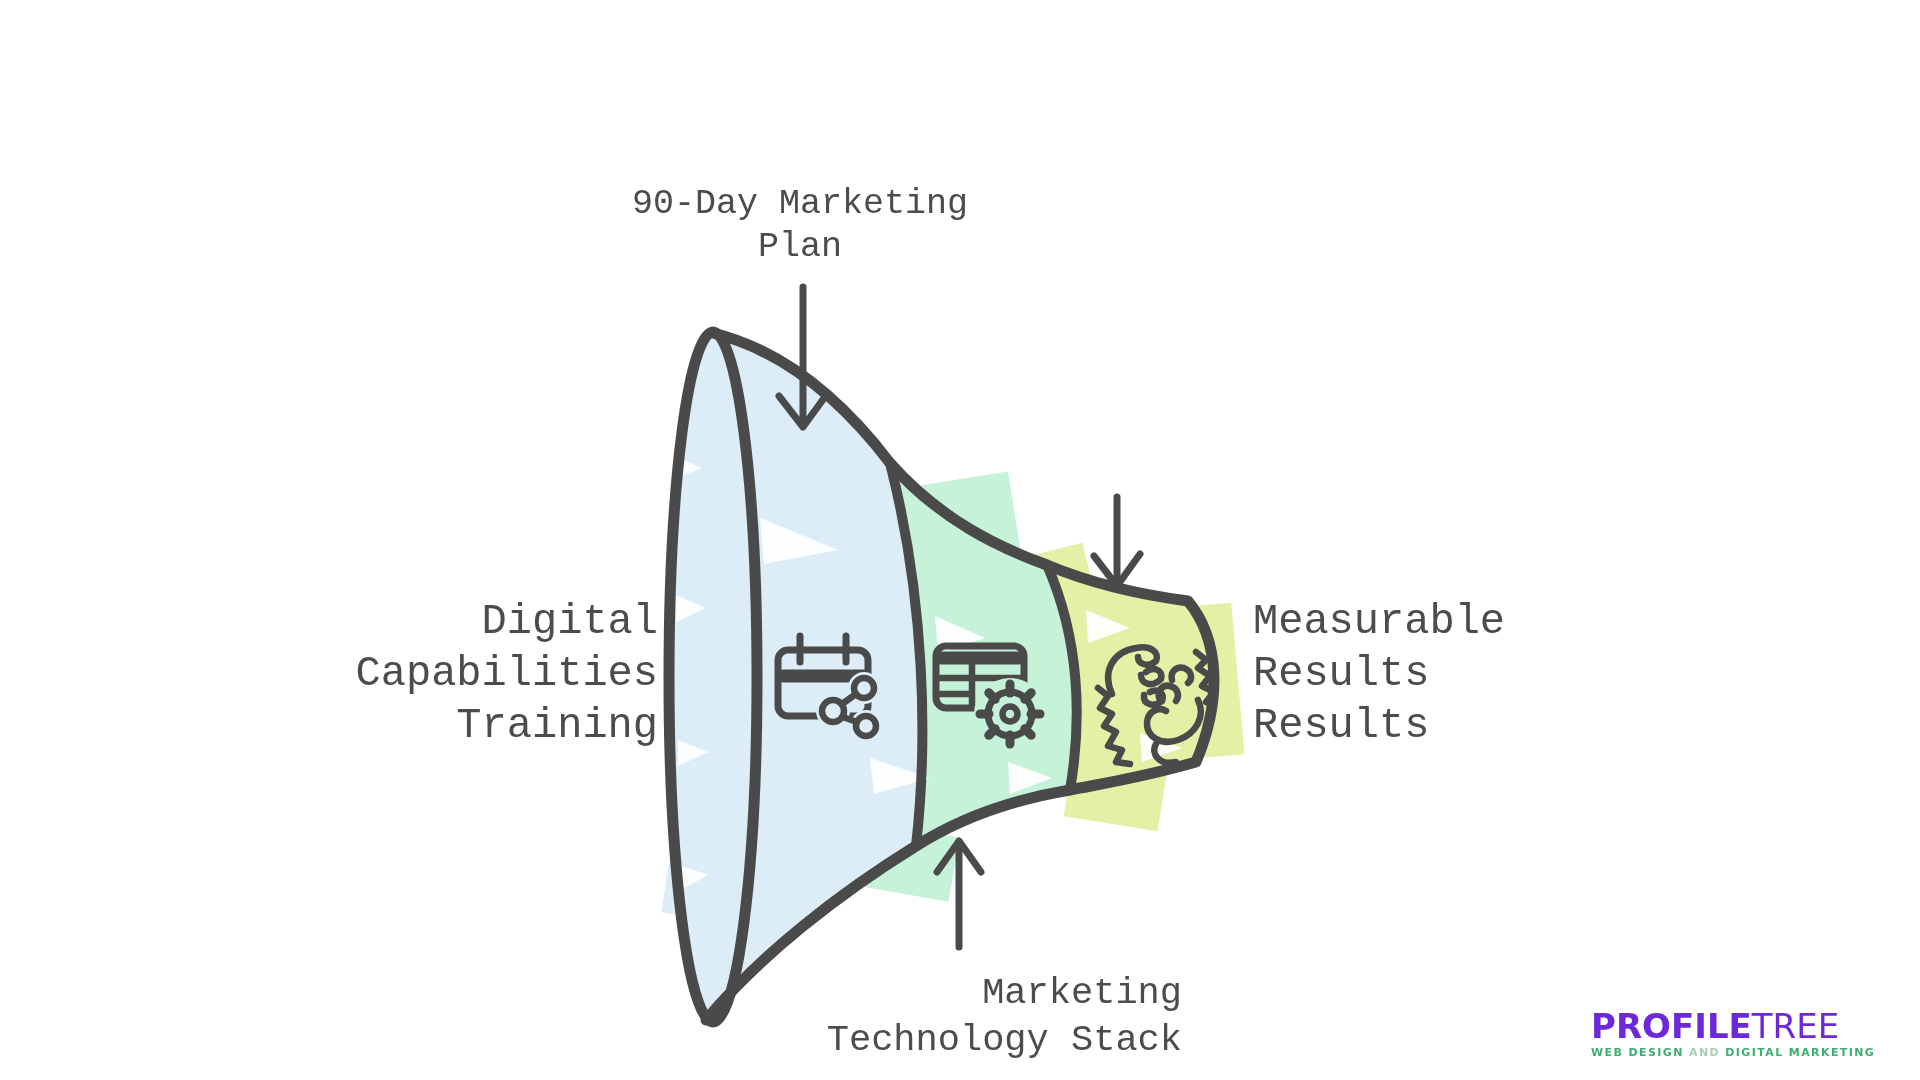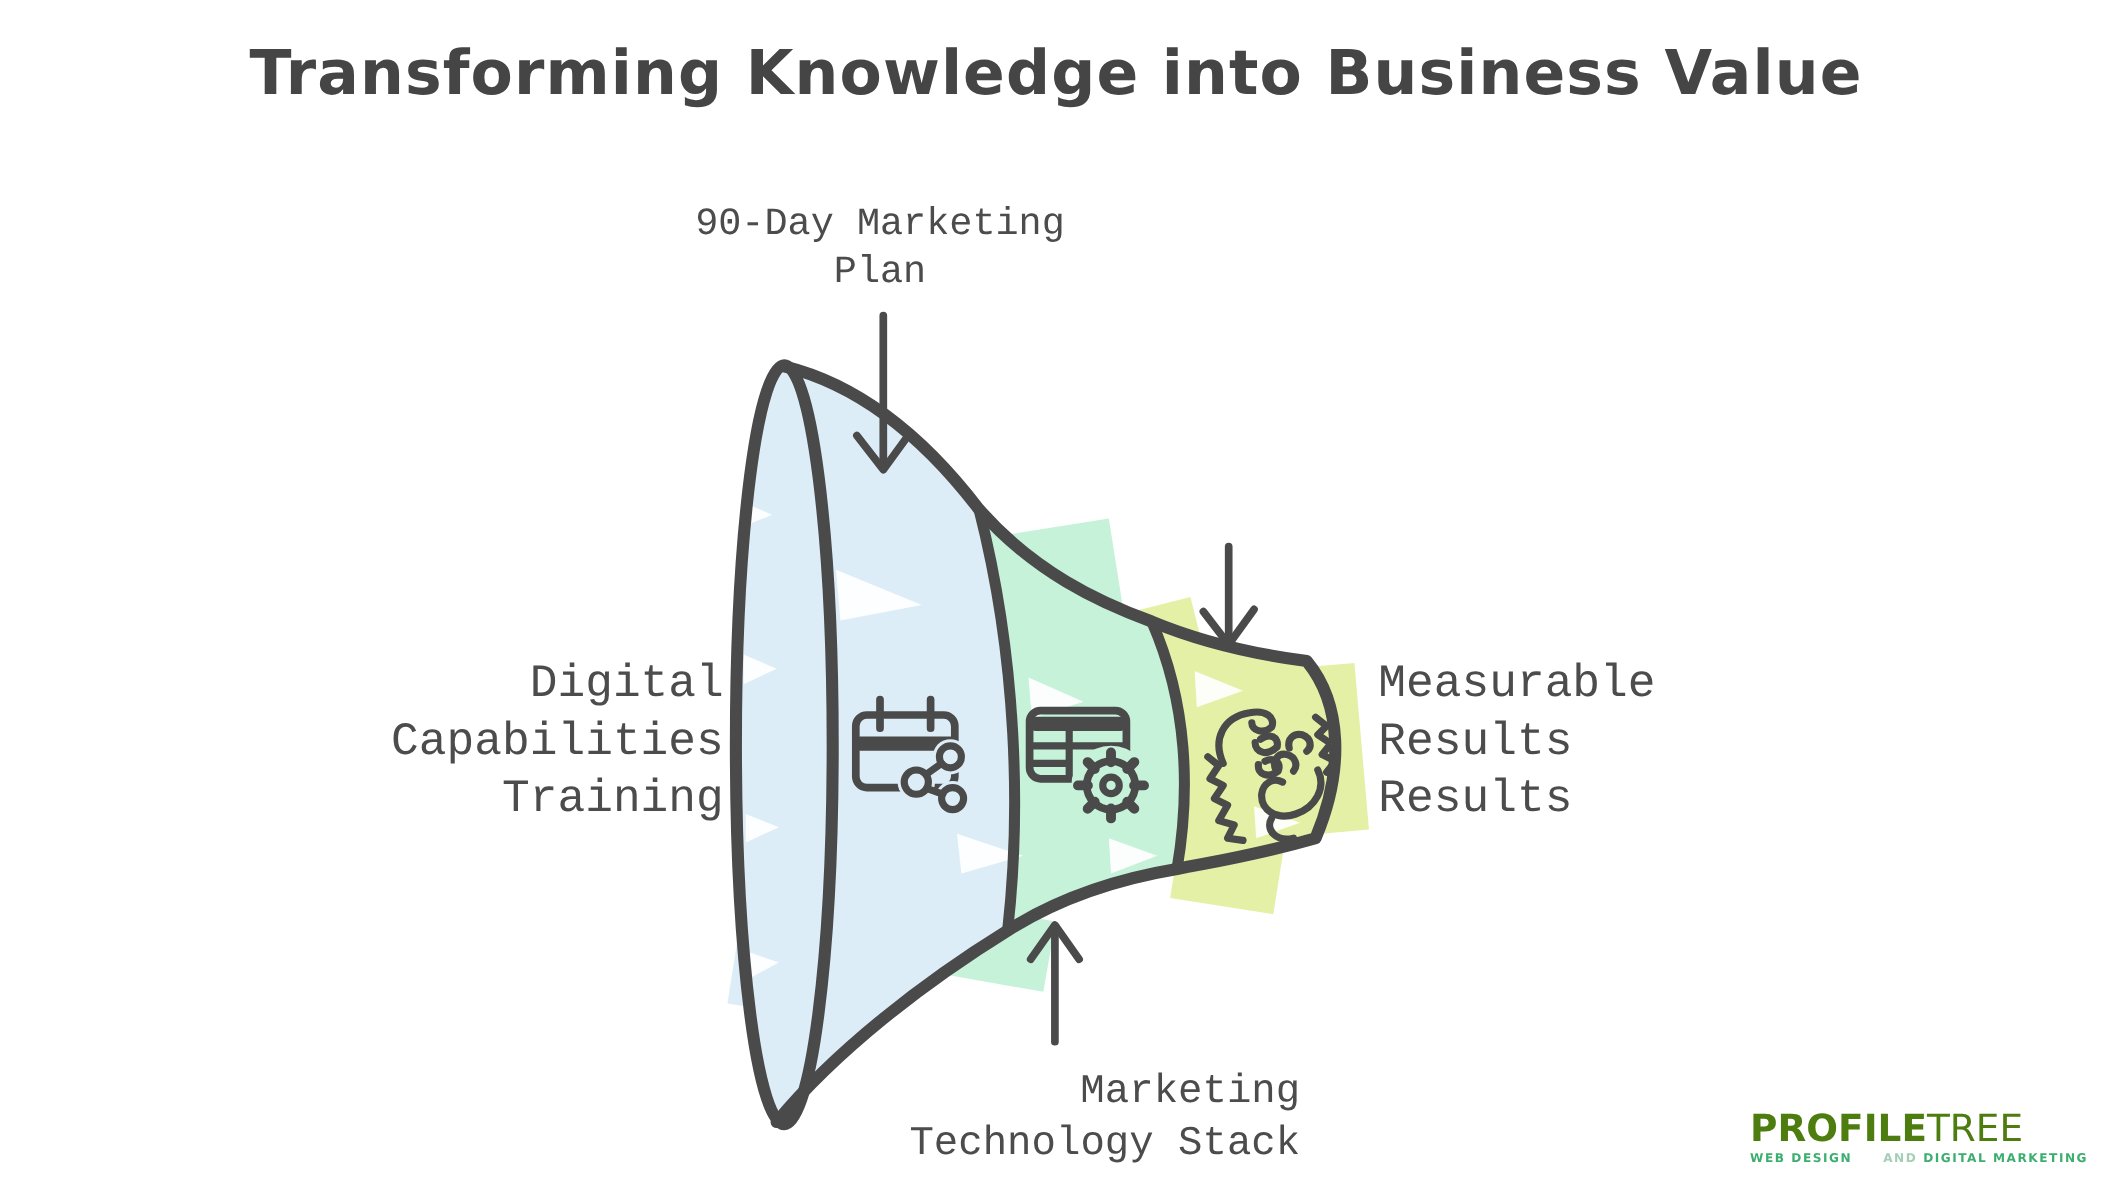--- a/index.html
+++ b/index.html
@@ -16,31 +16,30 @@
   .lbl-martech{left:742px;top:970px;width:440px;text-align:right;font-size:37px;line-height:1.28;}
   svg{position:absolute;left:0;top:0;}
   .ink{stroke:#4a4a4a;fill:none;stroke-linecap:round;stroke-linejoin:round;}
   .w11{stroke-width:11px;} .w10{stroke-width:10px;} .w7{stroke-width:7px;}
   .w6{stroke-width:6.5px;} .w13{stroke-width:13px;} .w9{stroke-width:9px;}
   .white-streak{fill:#ffffff;opacity:.92;}
   .fill-blue{fill:#ddedf8;} .fill-green{fill:#c6f2da;}
   
   .logo{position:absolute;left:1583px;top:997px;width:260px;height:72px;display:flex;align-items:center;gap:8px;}
   .logo-text{display:flex;flex-direction:column;line-height:1;}
-  .brand{font-size:34px;color:#4d7c0f;letter-spacing:0px;white-space:nowrap;}
+  .brand{font-size:34px;color:#6d28d9;letter-spacing:0px;white-space:nowrap;}
   .brand .b{font-weight:bold;} .brand .t{font-weight:normal;}
   .tagline{font-size:11px;font-weight:bold;letter-spacing:1.4px;margin-top:4px;white-space:nowrap;color:#3cae6e;}
-  .tagline .and{color:#a4cfb6;margin-left:23px;}
+  .tagline .and{color:#a4cfb6;}
 </style>
 </head>
 <body>
 
 <div class="canvas">
 
-  <div class="title">Transforming Knowledge into Business Value</div>
 
   <svg width="1920" height="1080" viewBox="0 0 1920 1080">
 
     <g>
       <rect x="900" y="480" width="115" height="80" transform="rotate(-9 957 520)" fill="#c6f2da"></rect>
       <rect x="850" y="828" width="105" height="65" transform="rotate(10 902 860)" fill="#c6f2da"></rect>
       <rect x="1040" y="548" width="50" height="58" transform="rotate(-14 1065 577)" fill="#e4f0a6"></rect>
       <rect x="1068" y="762" width="95" height="62" transform="rotate(9 1115 793)" fill="#e4f0a6"></rect>
       <rect x="1180" y="605" width="58" height="152" transform="rotate(-5 1209 681)" fill="#e4f0a6"></rect>
       <rect x="666" y="852" width="44" height="64" transform="rotate(9 688 884)" fill="#ddedf8"></rect>

